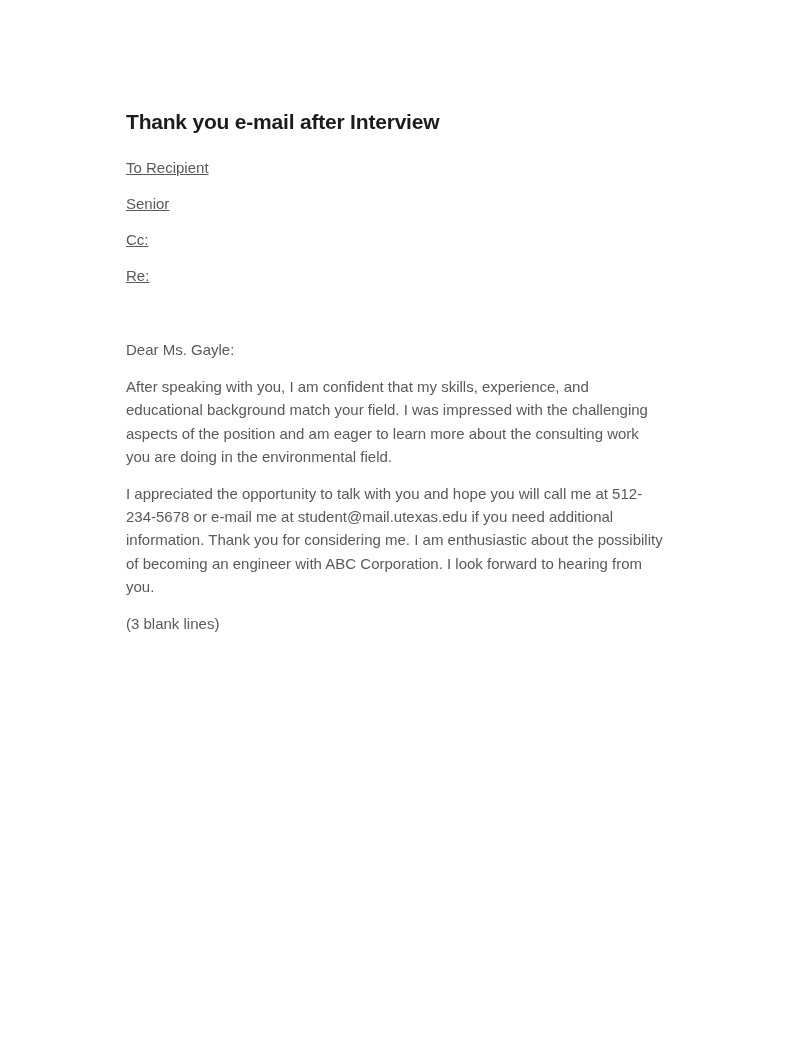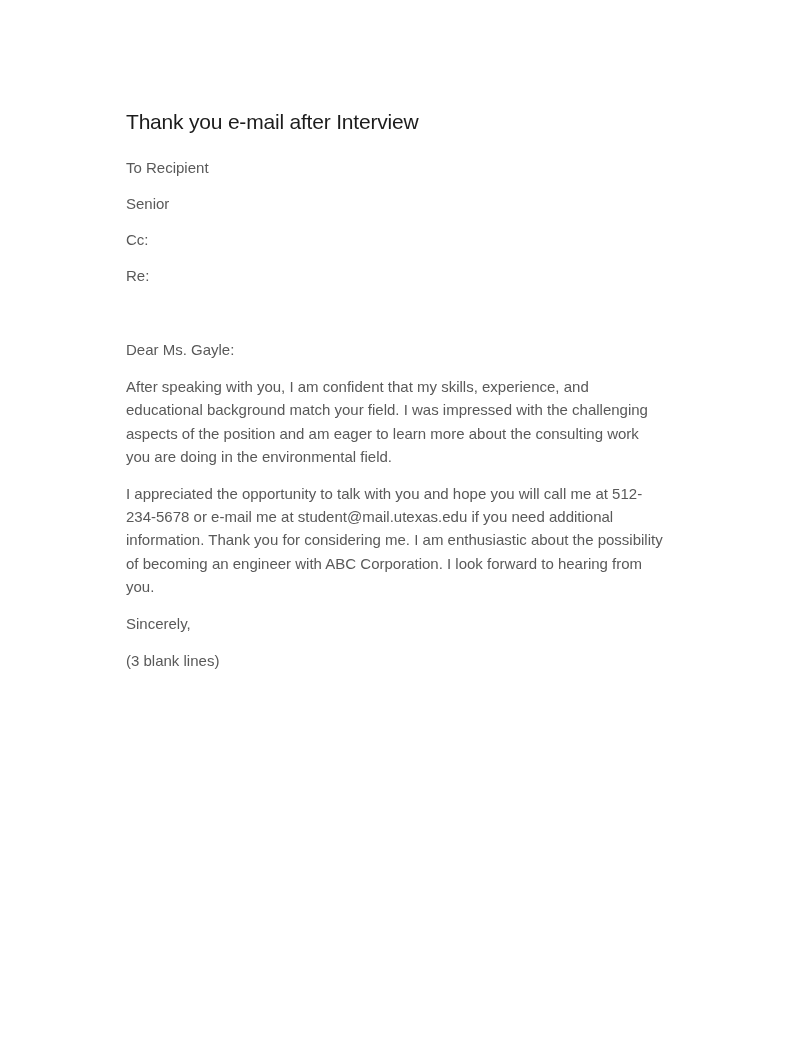--- a/index.html
+++ b/index.html
@@ -12,31 +12,32 @@
     width: 810px;
     height: 1042px;
     background: #ffffff;
     box-sizing: border-box;
     padding: 110px 105px 40px 126px;
     font-family: "Liberation Sans", "DejaVu Sans", sans-serif;
     overflow: hidden;
   }
   .doc-title {
     font-size: 21px;
-    font-weight: normal;
+    font-weight: bold;
     color: #1c1c1c;
     letter-spacing: -0.2px;
     line-height: 24px;
     margin: 0 0 22px 0;
   }
   .field {
     font-size: 15px;
     color: #595959;
     line-height: 23px;
     margin: 0 0 13px 0;
+    text-decoration: underline;
   }
   .spacer-block {
     height: 38px;
   }
   .address-block,
   .salutation,
   .paragraph,
   .closing,
   .signature-note {
     font-size: 15px;
@@ -73,17 +74,16 @@
 educational background match your field. I was impressed with the challenging
 aspects of the position and am eager to learn more about the consulting work
 you are doing in the environmental field.</div>
 
   <div class="paragraph">I appreciated the opportunity to talk with you and hope you will call me at 512-
 234-5678 or e-mail me at student@mail.utexas.edu if you need additional
 information. Thank you for considering me. I am enthusiastic about the possibility
 of becoming an engineer with ABC Corporation. I look forward to hearing from
 you.</div>
 
-  <div class="closing">Sincerely,</div>
 
   <div class="signature-note">(3 blank lines)</div>
 
 </div>
 
 </body></html>

